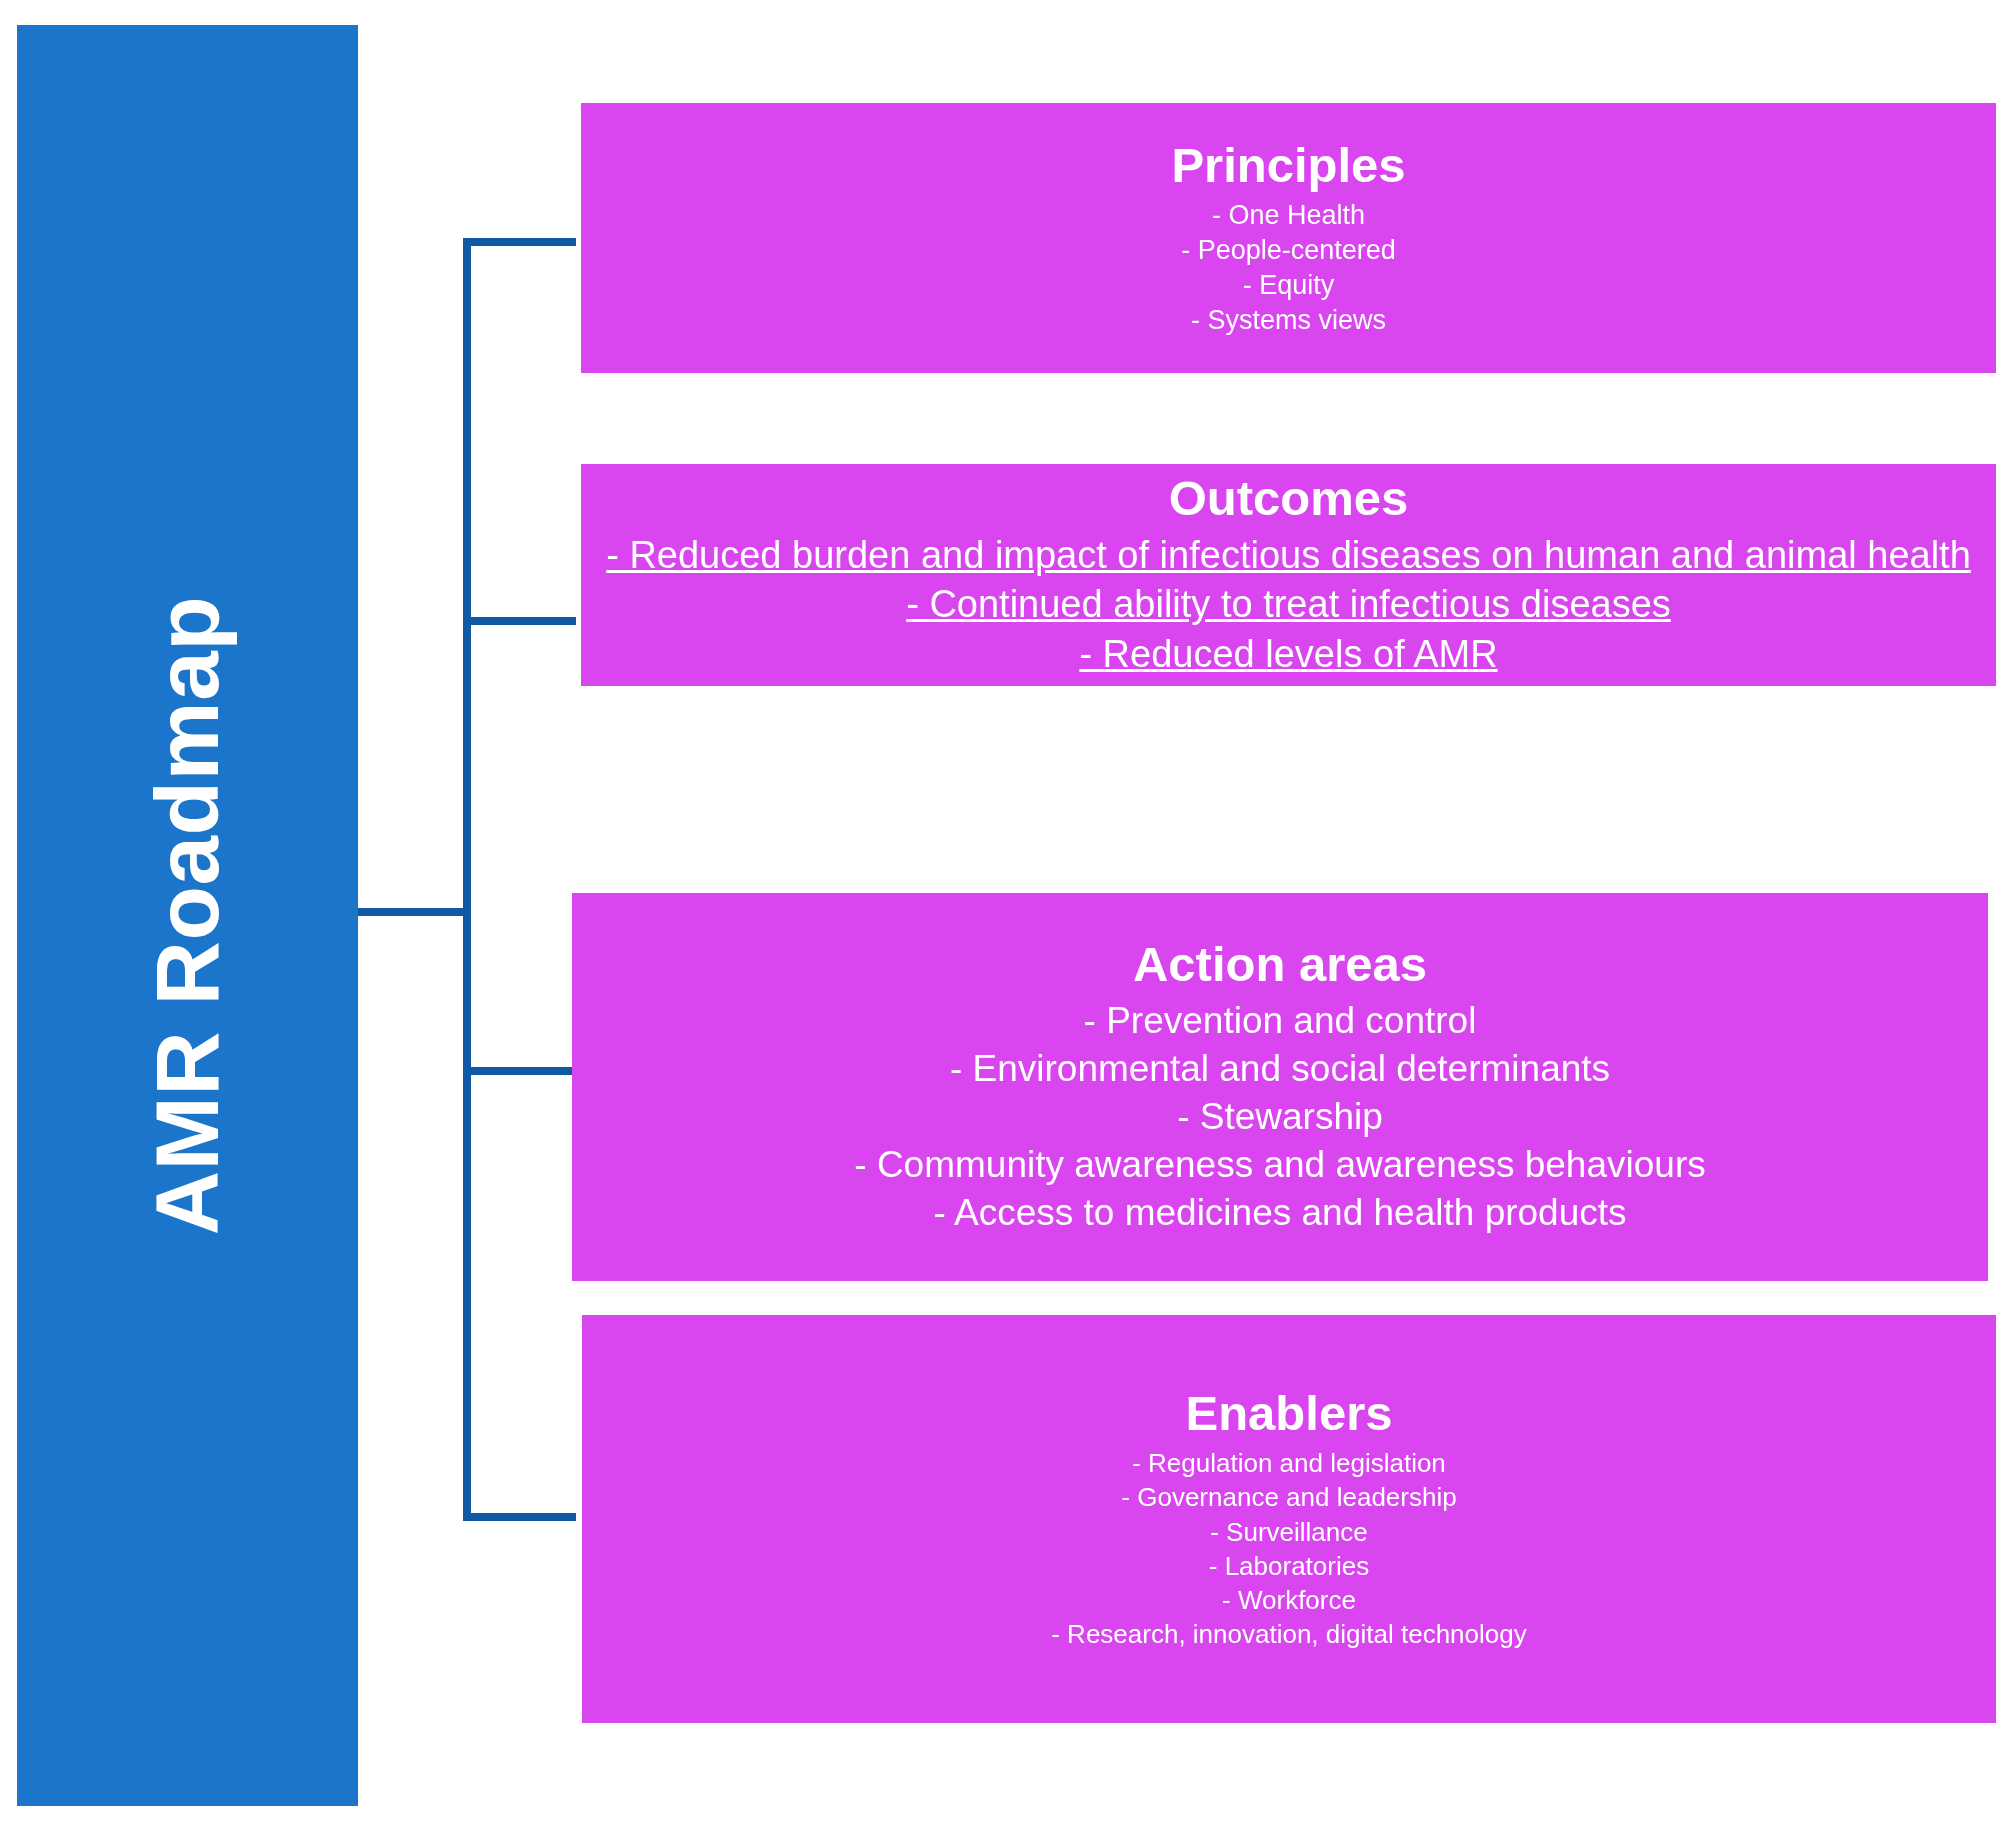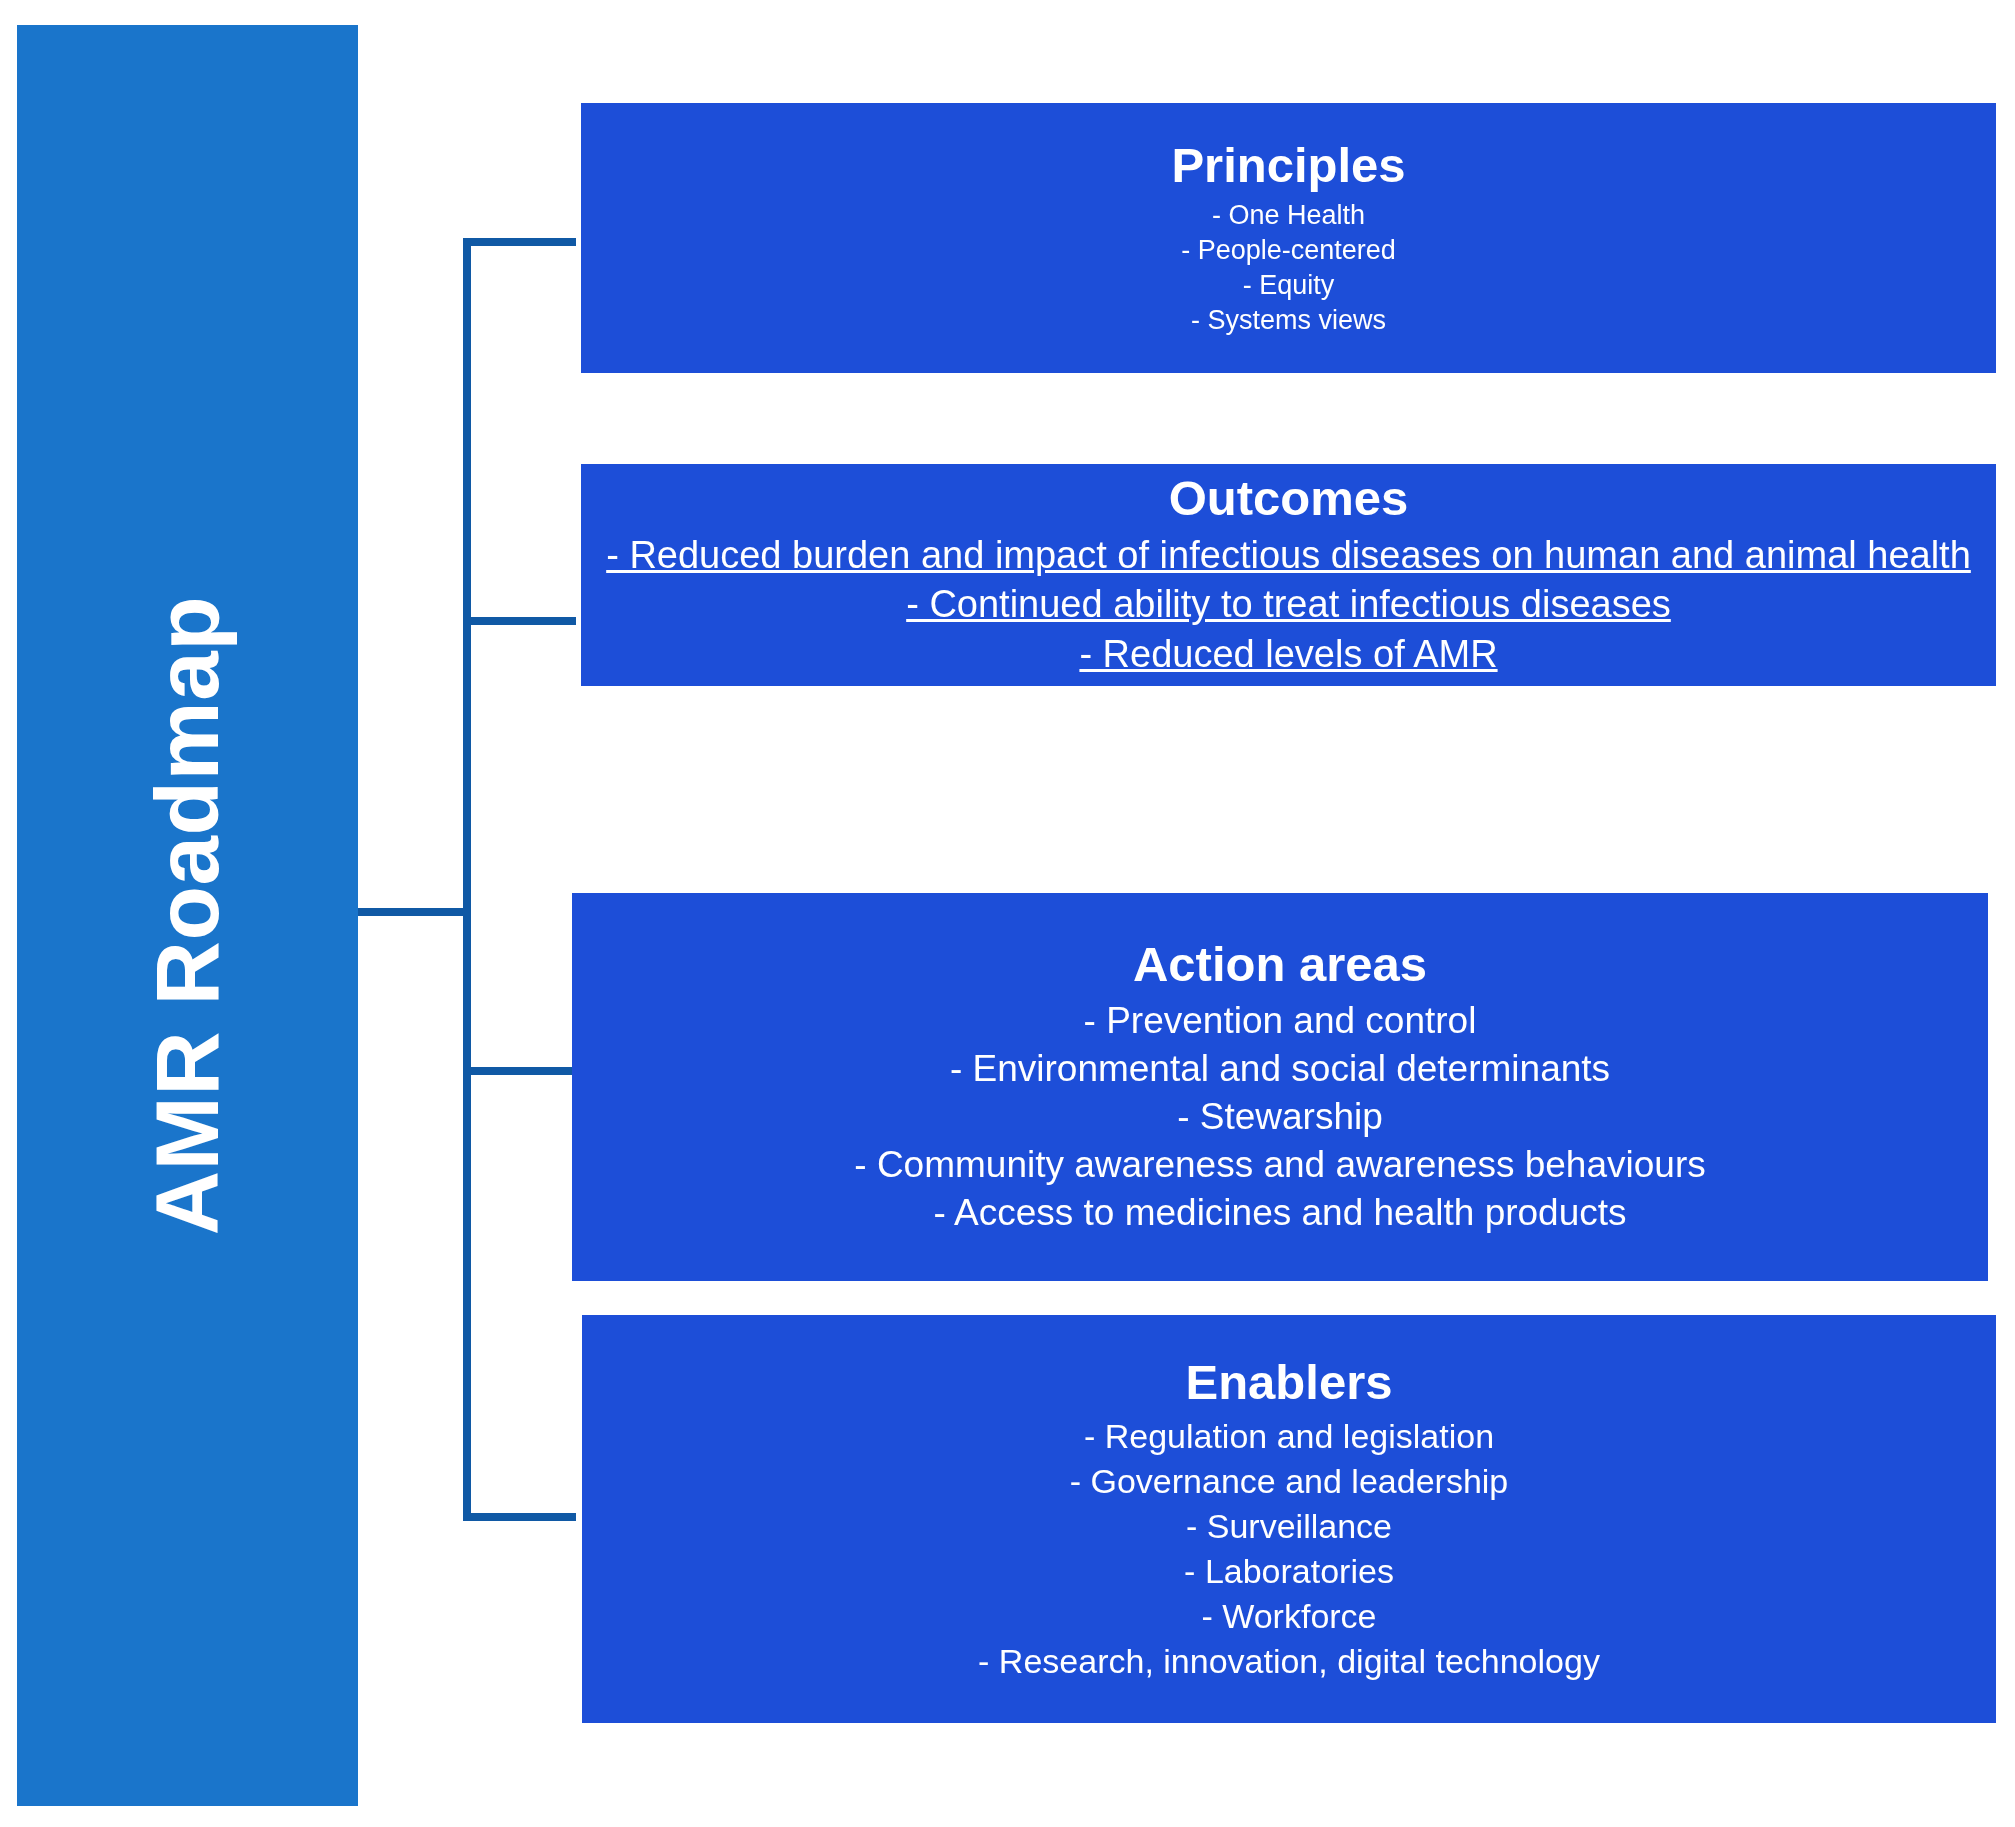--- a/index.html
+++ b/index.html
@@ -45,21 +45,21 @@
 
   
   .conn {
     position: absolute;
     background: #1059a5;
   }
 
   
   .node {
     position: absolute;
-    background: #1d4ed8;
+    background: #d946ef;
     color: #ffffff;
     box-sizing: border-box;
     text-align: center;
     display: flex;
     flex-direction: column;
     justify-content: center;
     padding: 6.3px 15px;
   }
   .node-title {
     font-size: 49px;
@@ -79,21 +79,21 @@
   }
 
   
   #node-principles   { left: 581px;  top: 103px;  width: 1415px; height: 270px; }
   #node-outcomes     { left: 581px;  top: 464px;  width: 1415px; height: 222px; }
   #node-action-areas { left: 572px;  top: 893px; width: 1416px; height: 388px; text-align: center; }
   #node-enablers     { left: 582px;  top: 1315px; width: 1414px; height: 408px; }
 
   #node-outcomes .node-list li { font-size: 38px; text-decoration: underline; }
   #node-action-areas .node-list li { font-size: 37px; }
-  #node-enablers .node-list li { font-size: 34px; line-height: 1.32; }
+  #node-enablers .node-list li { font-size: 26px; line-height: 1.32; }
   #node-principles .node-list li { font-size: 27px; line-height: 1.30; }
 </style>
 </head>
 <body>
 
 <div id="canvas">
 
   <div id="spine">
     <div id="spine-label">AMR Roadmap</div>
   </div>

